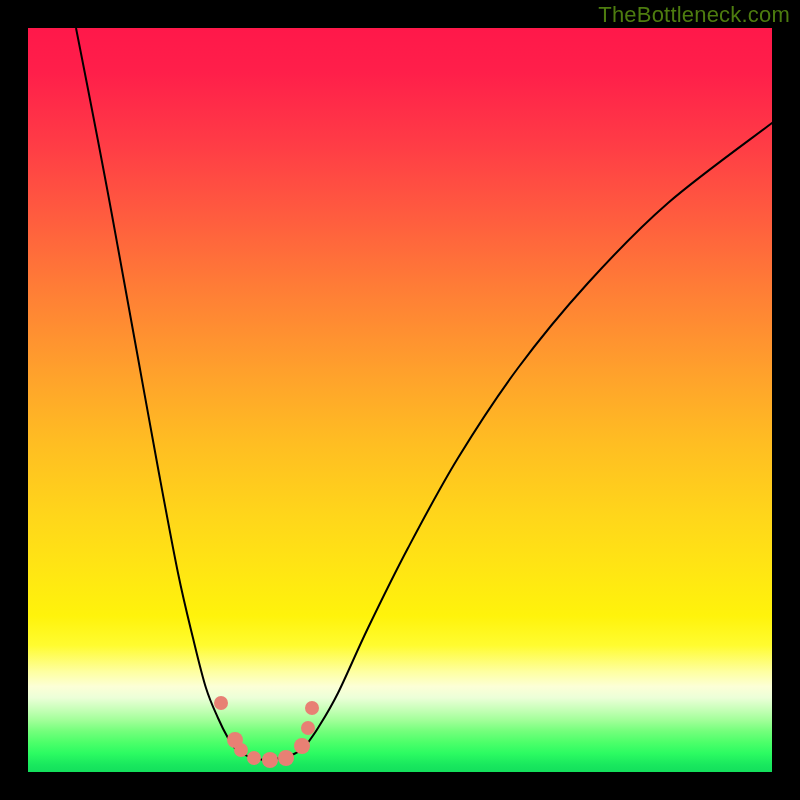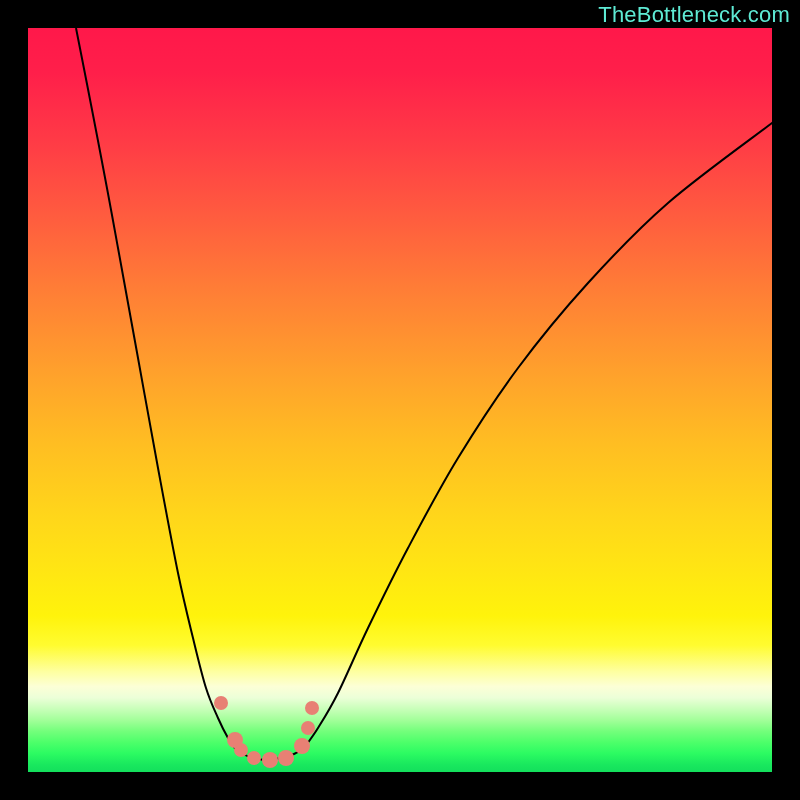--- a/index.html
+++ b/index.html
@@ -56,21 +56,21 @@
     );
   }
   .svg-layer {
     position: absolute;
     inset: 0;
   }
   .watermark {
     position: absolute;
     top: 2px;
     right: 10px;
-    color: #5eead4;
+    color: #4d7c0f;
     font-size: 22px;
     font-weight: 400;
     letter-spacing: 0.2px;
   }
 </style>
 </head>
 <body>
 
 <div class="frame">
   <div class="plot-area">

